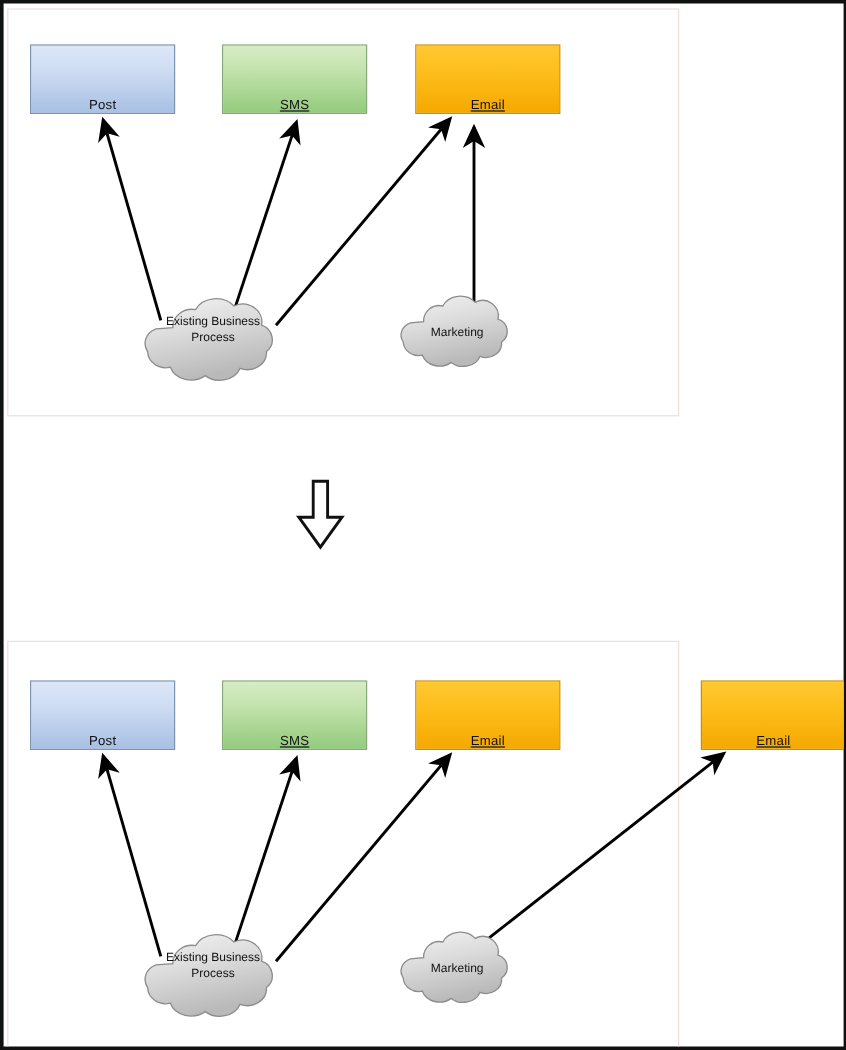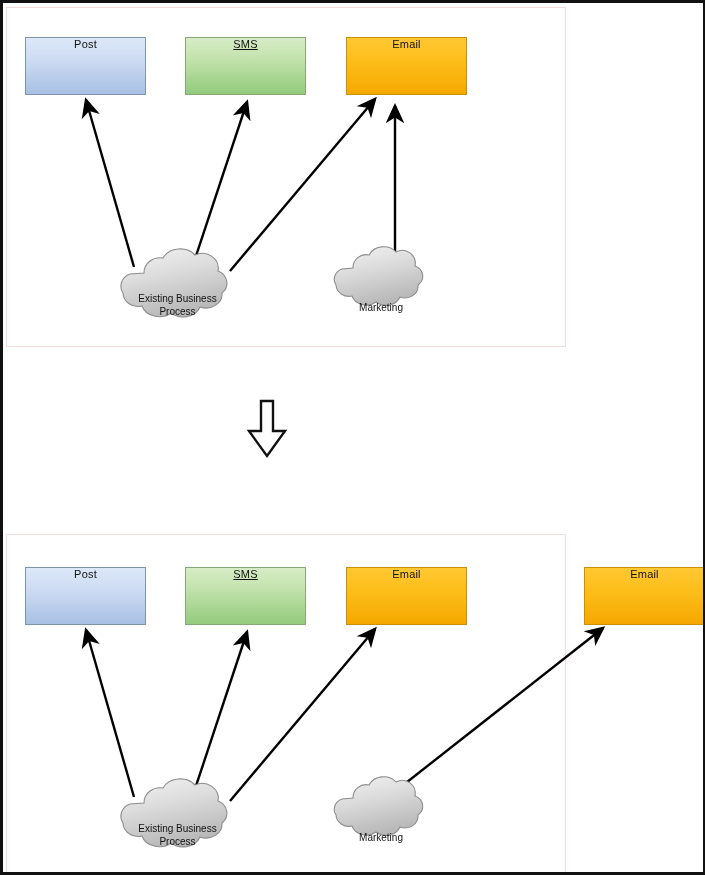--- a/index.html
+++ b/index.html
@@ -30,55 +30,55 @@
     background: transparent;
   }
   #panel-top    { left: 3px;  top: 4px;   width: 560px; height: 340px; }
   #panel-bottom { left: 3px;  top: 531px; width: 560px; height: 340px; }
 
   .node-box {
     position: absolute;
     box-sizing: border-box;
     border: 1px solid #9aa3ab;
     display: flex;
-    align-items: flex-start;
+    align-items: flex-end;
     justify-content: center;
     font-size: 11px;
     color: #111111;
     letter-spacing: 0.2px;
     z-index: 6;
   }
   .node-box.blue {
     background: linear-gradient(to bottom, #dce7f8 0%, #cfddf3 35%, #a8c0e4 100%);
     border-color: #7e93ad;
   }
   .node-box.green {
     background: linear-gradient(to bottom, #d7ecc6 0%, #c4e3ae 35%, #93cb7d 100%);
     border-color: #86a877;
     text-decoration: underline;
   }
   .node-box.orange {
     background: linear-gradient(to bottom, #ffc832 0%, #fdbe1b 40%, #f5a800 100%);
     border-color: #c98f08;
+    text-decoration: underline;
   }
 
   .cloud-node {
     position: absolute;
     z-index: 6;
   }
   .cloud-label {
     position: absolute;
     left: 0;
     width: 100%;
     text-align: center;
     font-size: 10px;
     color: #111111;
     line-height: 13px;
     pointer-events: none;
-    margin-top: 30px;
   }
 
   svg.edges {
     position: absolute;
     left: 0;
     top: 0;
     width: 705px;
     height: 875px;
     z-index: 4;
     overflow: visible;

